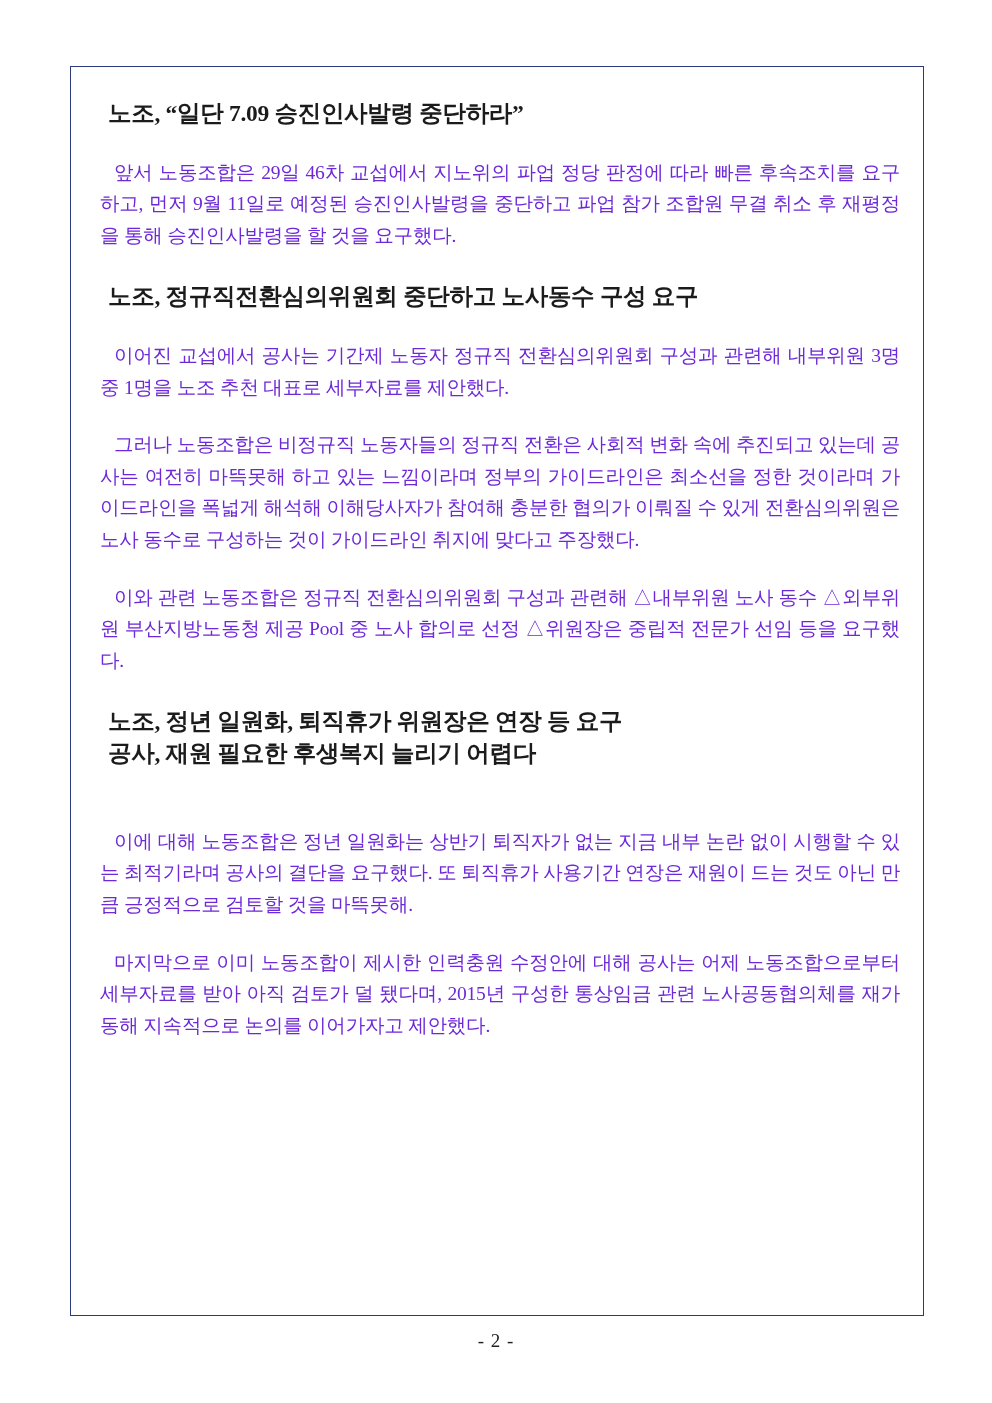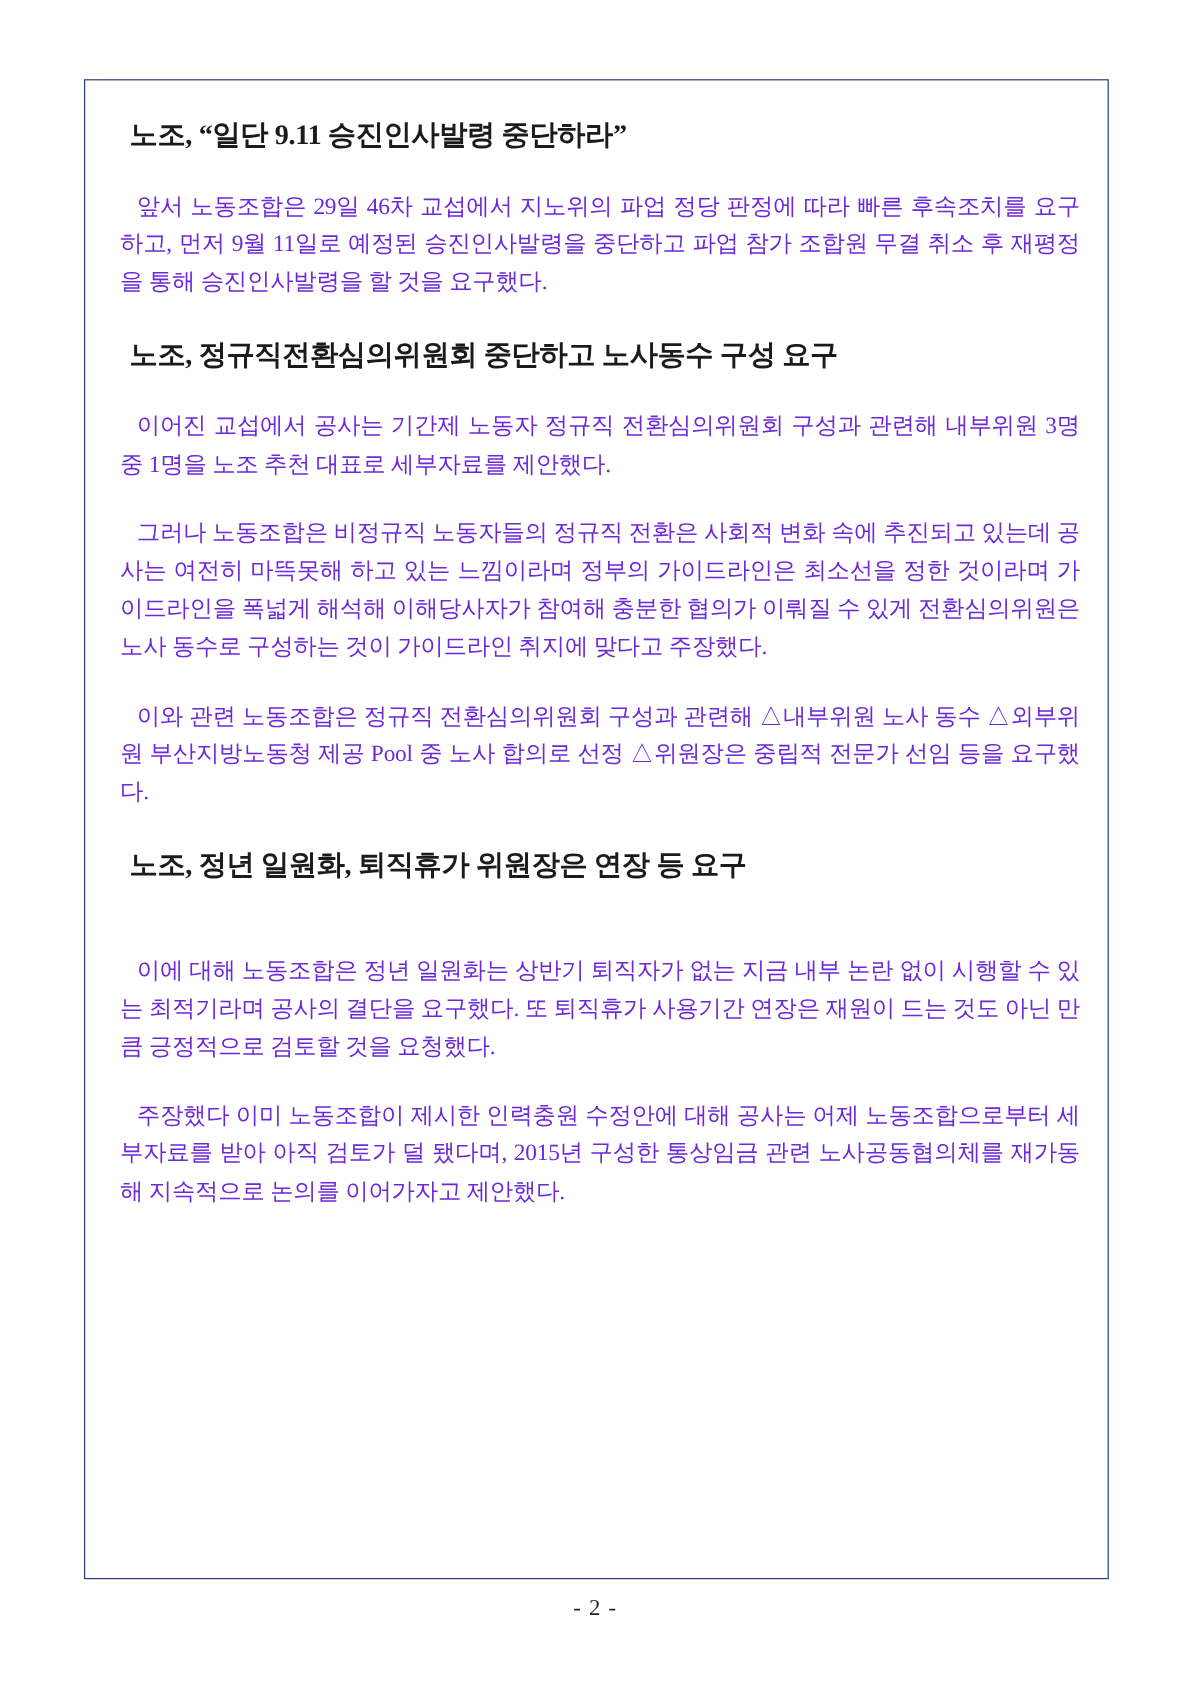--- a/index.html
+++ b/index.html
@@ -81,45 +81,46 @@
 </style>
 </head>
 <body>
 
 <div class="page">
   <div class="doc-border"></div>
 
   <div class="content">
 
     <div class="heading-block first">
-      <h2 class="heading">노조, “일단 9.11 승진인사발령 중단하라”</h2>
+      <h2 class="heading">노조, “일단 7.09 승진인사발령 중단하라”</h2>
     </div>
     <div class="para-gap"></div>
     <p class="para">앞서 노동조합은 29일 46차 교섭에서 지노위의 파업 정당 판정에 따라 빠른 후속조치를 요구하고, 먼저 9월 11일로 예정된 승진인사발령을 중단하고 파업 참가 조합원 무결 취소 후 재평정을 통해 승진인사발령을 할 것을 요구했다.</p>
 
     <div class="heading-gap"></div>
 
     <div class="heading-block">
       <h2 class="heading">노조, 정규직전환심의위원회 중단하고 노사동수 구성 요구</h2>
     </div>
     <div class="para-gap"></div>
     <p class="para">이어진 교섭에서 공사는 기간제 노동자 정규직 전환심의위원회 구성과 관련해 내부위원 3명 중 1명을 노조 추천 대표로 세부자료를 제안했다.</p>
     <div class="block-gap"></div>
     <p class="para">그러나 노동조합은 비정규직 노동자들의 정규직 전환은 사회적 변화 속에 추진되고 있는데 공사는 여전히 마뜩못해 하고 있는 느낌이라며 정부의 가이드라인은 최소선을 정한 것이라며 가이드라인을 폭넓게 해석해 이해당사자가 참여해 충분한 협의가 이뤄질 수 있게 전환심의위원은 노사 동수로 구성하는 것이 가이드라인 취지에 맞다고 주장했다.</p>
     <div class="block-gap"></div>
     <p class="para">이와 관련 노동조합은 정규직 전환심의위원회 구성과 관련해 △내부위원 노사 동수 △외부위원 부산지방노동청 제공 Pool 중 노사 합의로 선정 △위원장은 중립적 전문가 선임 등을 요구했다.</p>
 
     <div class="heading-gap"></div>
 
     <div class="heading-block">
       <h2 class="heading">노조, 정년 일원화, 퇴직휴가 위원장은 연장 등 요구</h2>
+      <h2 class="heading">공사, 재원 필요한 후생복지 늘리기 어렵다</h2>
     </div>
     <div class="para-gap"></div>
     <div class="block-gap"></div>
     <div class="para-gap-sm"></div>
-    <p class="para">이에 대해 노동조합은 정년 일원화는 상반기 퇴직자가 없는 지금 내부 논란 없이 시행할 수 있는 최적기라며 공사의 결단을 요구했다. 또 퇴직휴가 사용기간 연장은 재원이 드는 것도 아닌 만큼 긍정적으로 검토할 것을 요청했다.</p>
+    <p class="para">이에 대해 노동조합은 정년 일원화는 상반기 퇴직자가 없는 지금 내부 논란 없이 시행할 수 있는 최적기라며 공사의 결단을 요구했다. 또 퇴직휴가 사용기간 연장은 재원이 드는 것도 아닌 만큼 긍정적으로 검토할 것을 마뜩못해.</p>
     <div class="block-gap"></div>
-    <p class="para">주장했다 이미 노동조합이 제시한 인력충원 수정안에 대해 공사는 어제 노동조합으로부터 세부자료를 받아 아직 검토가 덜 됐다며, 2015년 구성한 통상임금 관련 노사공동협의체를 재가동해 지속적으로 논의를 이어가자고 제안했다.</p>
+    <p class="para">마지막으로 이미 노동조합이 제시한 인력충원 수정안에 대해 공사는 어제 노동조합으로부터 세부자료를 받아 아직 검토가 덜 됐다며, 2015년 구성한 통상임금 관련 노사공동협의체를 재가동해 지속적으로 논의를 이어가자고 제안했다.</p>
 
   </div>
 
   <div class="footer">- 2 -</div>
 </div>
 
 </body></html>

